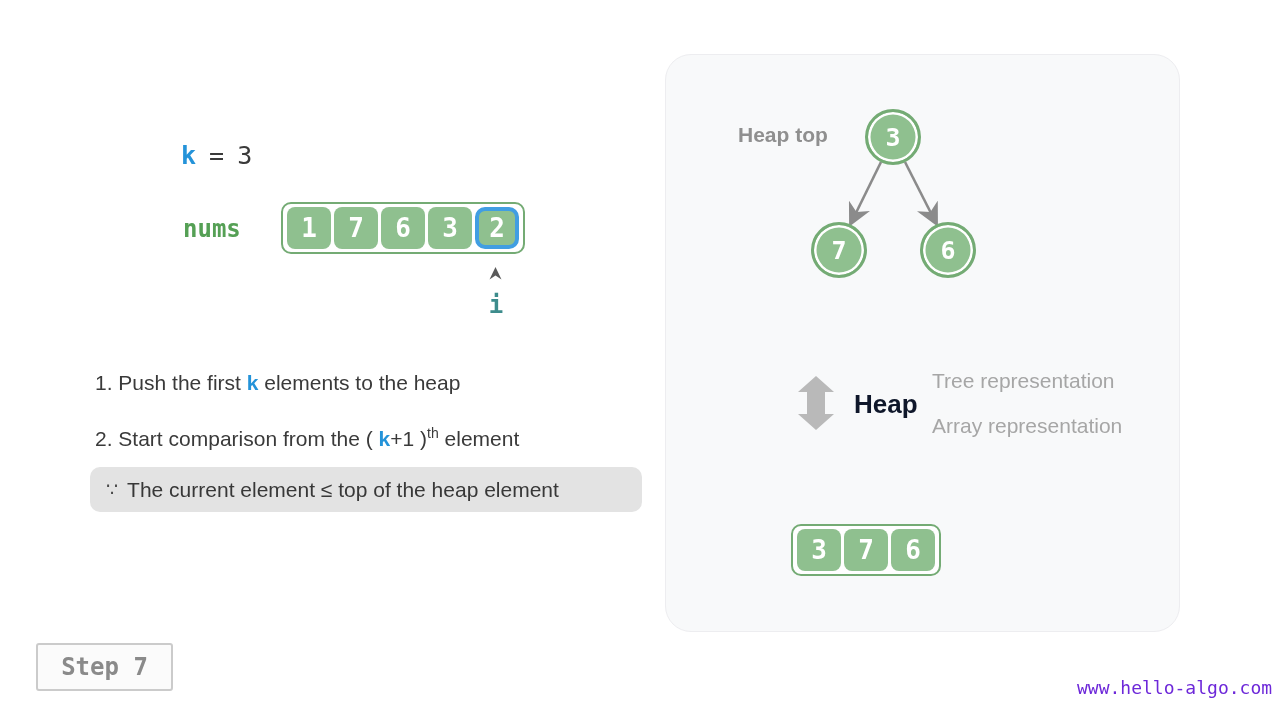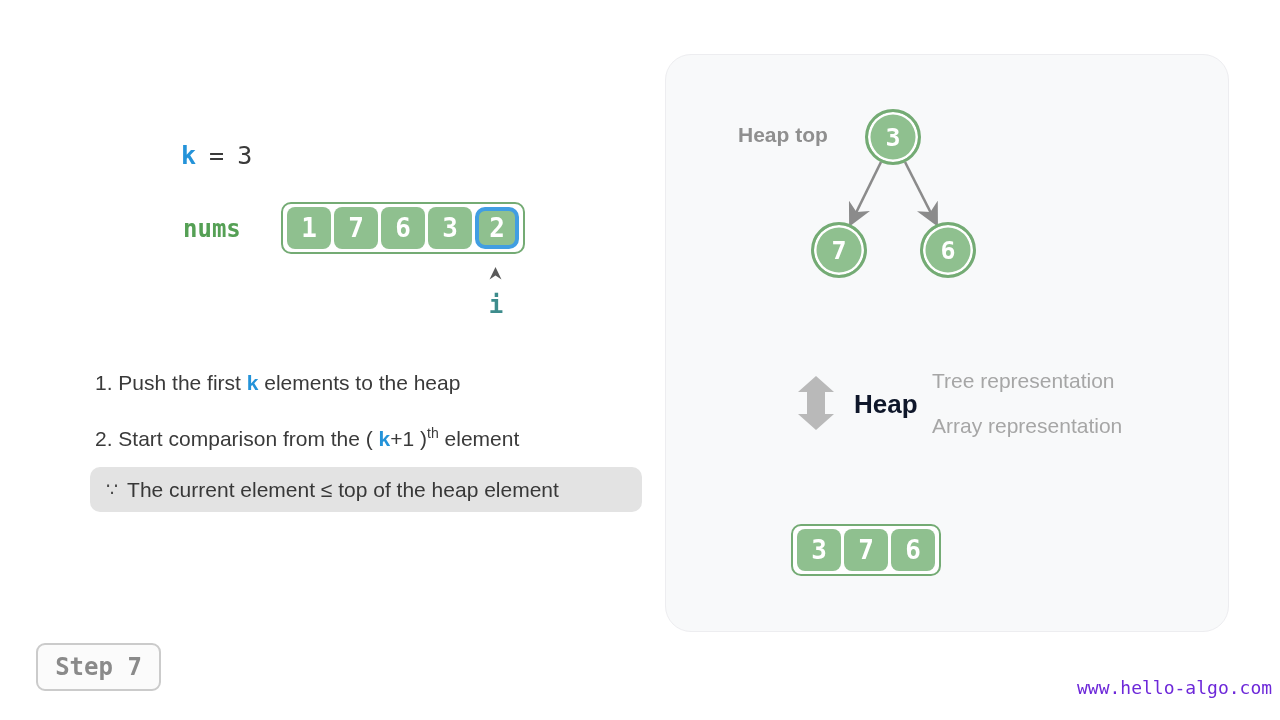--- a/index.html
+++ b/index.html
@@ -40,41 +40,41 @@
   .blue-k { color: #2493d9; font-weight: bold; }
   .step-line sup { font-size: 14px; }
 
   
   .note-box { left: 90px; top: 467px; width: 552px; height: 45px; background: #e3e3e3;
     border-radius: 10px; display: flex; align-items: center; padding-left: 16px;
     font-size: 21px; color: #383838; }
   .note-box .because { margin-right: 9px; font-size: 19px; color: #4a4a4a; }
 
   
-  .panel { left: 665px; top: 54px; width: 564px; height: 578px; background: #f8f9fa;
+  .panel { left: 665px; top: 54px; width: 515px; height: 578px; background: #f8f9fa;
     border: 1px solid #ededf0; border-radius: 26px; }
   .heap-top-label { left: 72px; top: 68px; font-size: 21px; font-weight: bold; color: #8f8f8f; }
   .tree-edges { left: 0; top: 0; }
   .node { width: 56px; height: 56px; border-radius: 50%; background: #8fc08f;
     border: 3px solid #74ab74; box-shadow: inset 0 0 0 2.5px #ffffff;
     display: flex; align-items: center; justify-content: center;
     font-family: "DejaVu Sans Mono", monospace; font-weight: bold;
     font-size: 25px; color: #ffffff; }
   .node-root  { left: 199px; top: 54px; }
   .node-left  { left: 145px; top: 167px; }
   .node-right { left: 254px; top: 167px; }
   .updown-icon { left: 132px; top: 321px; }
   .heap-word { left: 188px; top: 334px; font-size: 26px; font-weight: bold; color: #0f172a; }
   .rep-text { left: 266px; font-size: 21px; color: #a6a6a6; }
   .tree-rep { top: 314px; }
   .array-rep { top: 359px; text-align: center; }
 
   
-  .step-box { left: 36px; top: 643px; width: 125px; height: 48px; background: #fbfbfb;
-    border: 2px solid #cbcbcb; border-radius: 9px; display: flex; align-items: center;
+  .step-box { left: 36px; top: 643px; width: 137px; height: 48px; background: #fbfbfb;
+    border: 2px solid #cbcbcb; border-radius: 3px; display: flex; align-items: center;
     justify-content: center; font-family: "DejaVu Sans Mono", monospace;
     font-weight: bold; font-size: 24px; color: #8a8a8a; cursor: default; }
   .watermark { left: 1077px; top: 677px; font-family: "DejaVu Sans Mono", monospace;
     font-size: 18px; color: #6d28d9; }
 </style>
 </head>
 <body>
 
 <div class="abs k-expr">
   <span class="k-sym">k</span>

